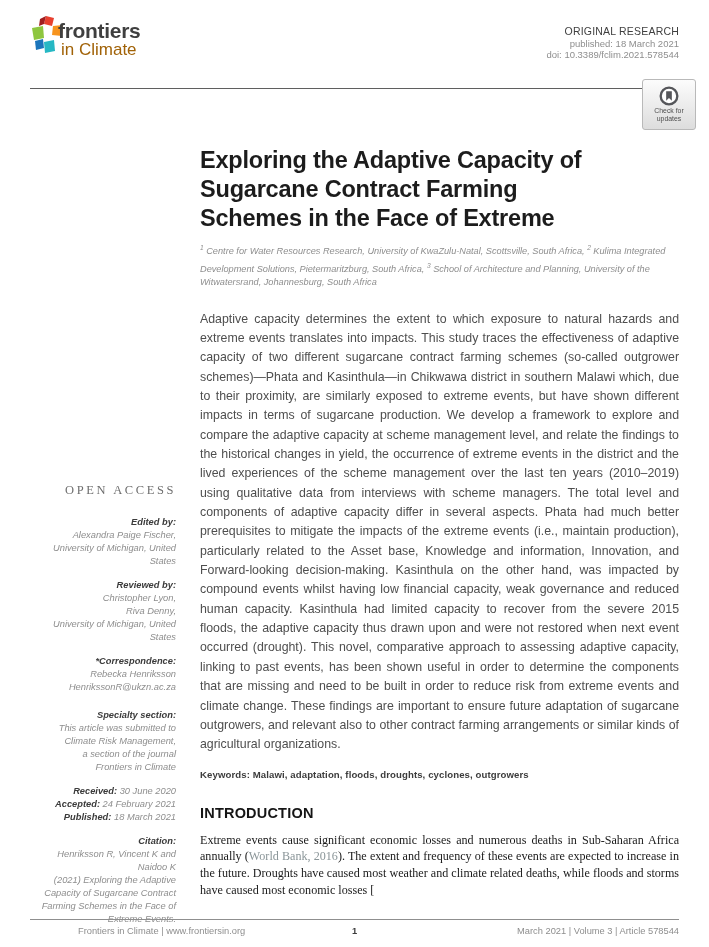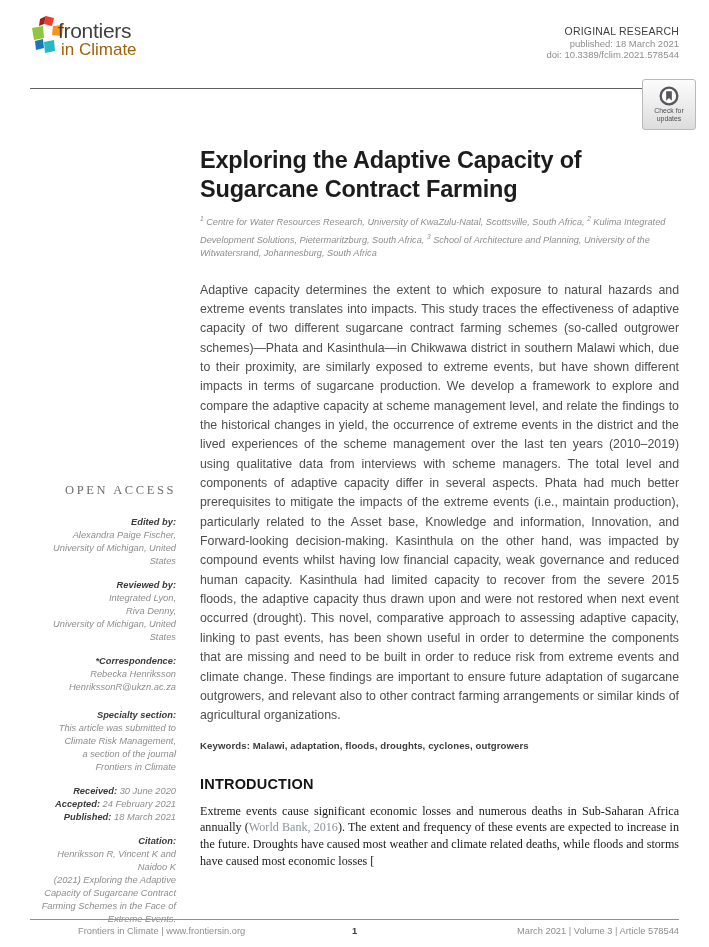--- a/index.html
+++ b/index.html
@@ -2,21 +2,21 @@
 <html><head>
 <meta charset="utf-8">
 <style>
   html,body{margin:0;padding:0;background:#ffffff;}
   .page{position:relative;width:709px;height:947px;background:#ffffff;overflow:hidden;
         font-family:"Liberation Sans",sans-serif;}
 
   
   .logo-wrap{position:absolute;left:30px;top:13px;}
   .logo-icon{position:absolute;left:0;top:2px;}
-  .brand{position:absolute;left:28px;top:6px;font-size:21px;font-weight:normal;color:#3f3f3f;letter-spacing:-0.3px;white-space:nowrap;}
+  .brand{position:absolute;left:28px;top:6px;font-size:21px;font-weight:bold;color:#3f3f3f;letter-spacing:-0.3px;white-space:nowrap;}
   .journal{position:absolute;left:31px;top:27px;font-family:Liberation Sans, sans-serif;font-size:17px;color:#a16207;white-space:nowrap;}
   .head-right{position:absolute;right:30px;top:26px;text-align:right;line-height:11.5px;}
   .head-type{font-size:10.5px;font-weight:normal;color:#3f3f3f;letter-spacing:0.2px;}
   .head-sub{font-size:9.5px;color:#8e8e8e;}
   .header-rule{position:absolute;left:30px;right:30px;top:88px;border-top:1.2px solid #5f5f5f;}
 
   .check-badge{position:absolute;right:13px;top:79px;width:52px;height:49px;border:1px solid #b9b9b9;
       border-radius:3px;background:linear-gradient(#fcfcfc,#dddddd);display:flex;flex-direction:column;
       align-items:center;justify-content:center;gap:1px;cursor:pointer;}
   .check-badge .txt{font-size:6.9px;line-height:7.6px;color:#4f4f4f;text-align:center;}
@@ -93,21 +93,21 @@
     <div class="open-access">OPEN ACCESS</div>
 
     <div class="sb-group">
       <div class="sb-label">Edited by:</div>
       <div>Alexandra Paige Fischer,</div>
       <div>University of Michigan, United States</div>
     </div>
 
     <div class="sb-group">
       <div class="sb-label">Reviewed by:</div>
-      <div>Integrated Lyon,</div>
+      <div>Christopher Lyon,</div>
       <div>Riva Denny,</div>
       <div>University of Michigan, United States</div>
     </div>
 
     <div class="sb-group">
       <div class="sb-label">*Correspondence:</div>
       <div>Rebecka Henriksson</div>
       <div class="sb-email">HenrikssonR@ukzn.ac.za</div>
     </div>
 
@@ -133,20 +133,21 @@
       <div>Farming Schemes in the Face of</div>
       <div>Extreme Events.</div>
 
     </div>
   </div>
 
   <div class="main">
     <div class="title">
       <div>Exploring the Adaptive Capacity of</div>
       <div>Sugarcane Contract Farming</div>
+      <div>Schemes in the Face of Extreme</div>
     </div>
 
 
     <div class="affils"><sup>1</sup><span> Centre for Water Resources Research, University of KwaZulu-Natal, Scottsville, South Africa, </span><sup>2</sup><span> Kulima Integrated Development Solutions, Pietermaritzburg, South Africa, </span><sup>3</sup><span> School of Architecture and Planning, University of the Witwatersrand, Johannesburg, South Africa</span></div>
 
     <div class="abstract">Adaptive capacity determines the extent to which exposure to natural hazards and extreme events translates into impacts. This study traces the effectiveness of adaptive capacity of two different sugarcane contract farming schemes (so-called outgrower schemes)—Phata and Kasinthula—in Chikwawa district in southern Malawi which, due to their proximity, are similarly exposed to extreme events, but have shown different impacts in terms of sugarcane production. We develop a framework to explore and compare the adaptive capacity at scheme management level, and relate the findings to the historical changes in yield, the occurrence of extreme events in the district and the lived experiences of the scheme management over the last ten years (2010–2019) using qualitative data from interviews with scheme managers. The total level and components of adaptive capacity differ in several aspects. Phata had much better prerequisites to mitigate the impacts of the extreme events (i.e., maintain production), particularly related to the Asset base, Knowledge and information, Innovation, and Forward-looking decision-making. Kasinthula on the other hand, was impacted by compound events whilst having low financial capacity, weak governance and reduced human capacity. Kasinthula had limited capacity to recover from the severe 2015 floods, the adaptive capacity thus drawn upon and were not restored when next event occurred (drought). This novel, comparative approach to assessing adaptive capacity, linking to past events, has been shown useful in order to determine the components that are missing and need to be built in order to reduce risk from extreme events and climate change. These findings are important to ensure future adaptation of sugarcane outgrowers, and relevant also to other contract farming arrangements or similar kinds of agricultural organizations.</div>
 
     <div class="keywords"><span>Keywords:</span><span> Malawi, adaptation, floods, droughts, cyclones, outgrowers</span></div>
 
     <div class="intro-head">INTRODUCTION</div>

